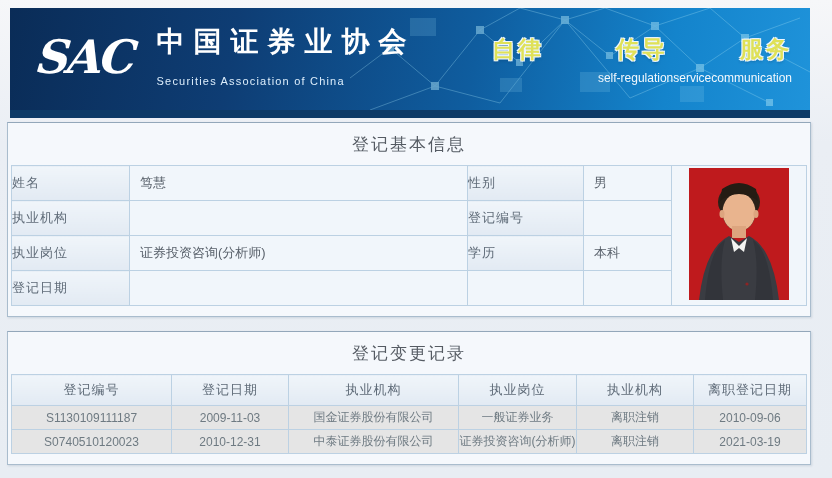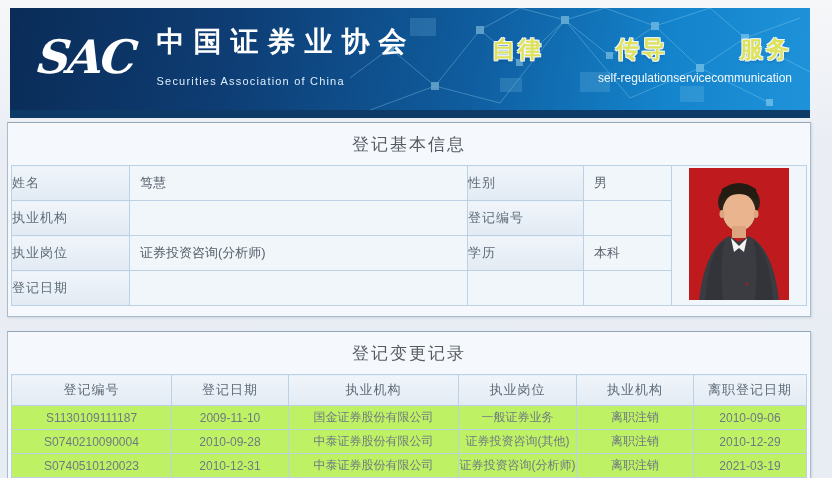--- a/index.html
+++ b/index.html
@@ -37,21 +37,21 @@
 
   
   .t1 td { height:35px; font-size:13px; }
   .t1 .lbl { background:linear-gradient(#f0f5fa,#e2eaf3); text-align:left; color:#5f6b78; letter-spacing:1px; }
   .t1 .val { background:#f1f6fb; text-align:left; padding-left:10px; color:#59616b; }
   .t1 .photo-cell { background:#f1f6fb; text-align:center; vertical-align:middle; }
   .photo { display:inline-block; width:100px; height:132px; }
 
   
   .t2 th { height:31px; font-size:13px; color:#5f6b78; background:linear-gradient(#f0f5fa,#e2eaf3); letter-spacing:1px; }
-  .t2 td { height:24px; font-size:12px; color:#6e7a82; background:#bef264; text-align:center; }
+  .t2 td { height:24px; font-size:12px; color:#6e7a82; background:#e5e5e5; text-align:center; }
 </style>
 </head>
 <body>
 
 <div class="page">
 
   <div class="banner">
     <svg class="net" viewBox="0 0 460 102">
       <g stroke="#9fdcf2" stroke-width="1" fill="none" opacity="0.6">
         <polyline points="0,70 40,40 85,78 130,22 170,55 215,12 260,48 305,18 350,60 395,30 460,64"></polyline>
@@ -169,33 +169,25 @@
           <tr>
         <th>登记编号</th>
         <th>登记日期</th>
         <th>执业机构</th>
         <th>执业岗位</th>
         <th>执业机构</th>
         <th>离职登记日期</th>
       </tr>
       <tr>
         <td>S1130109111187</td>
-        <td>2009-11-10</td>
+        <td>2009-11-03</td>
         <td>国金证券股份有限公司</td>
         <td>一般证券业务</td>
         <td>离职注销</td>
         <td>2010-09-06</td>
-      </tr>
-      <tr>
-        <td>S0740210090004</td>
-        <td>2010-09-28</td>
-        <td>中泰证券股份有限公司</td>
-        <td>证券投资咨询(其他)</td>
-        <td>离职注销</td>
-        <td>2010-12-29</td>
       </tr>
       <tr>
         <td>S0740510120023</td>
         <td>2010-12-31</td>
         <td>中泰证券股份有限公司</td>
         <td>证券投资咨询(分析师)</td>
         <td>离职注销</td>
         <td>2021-03-19</td>
       </tr>
     </tbody>

